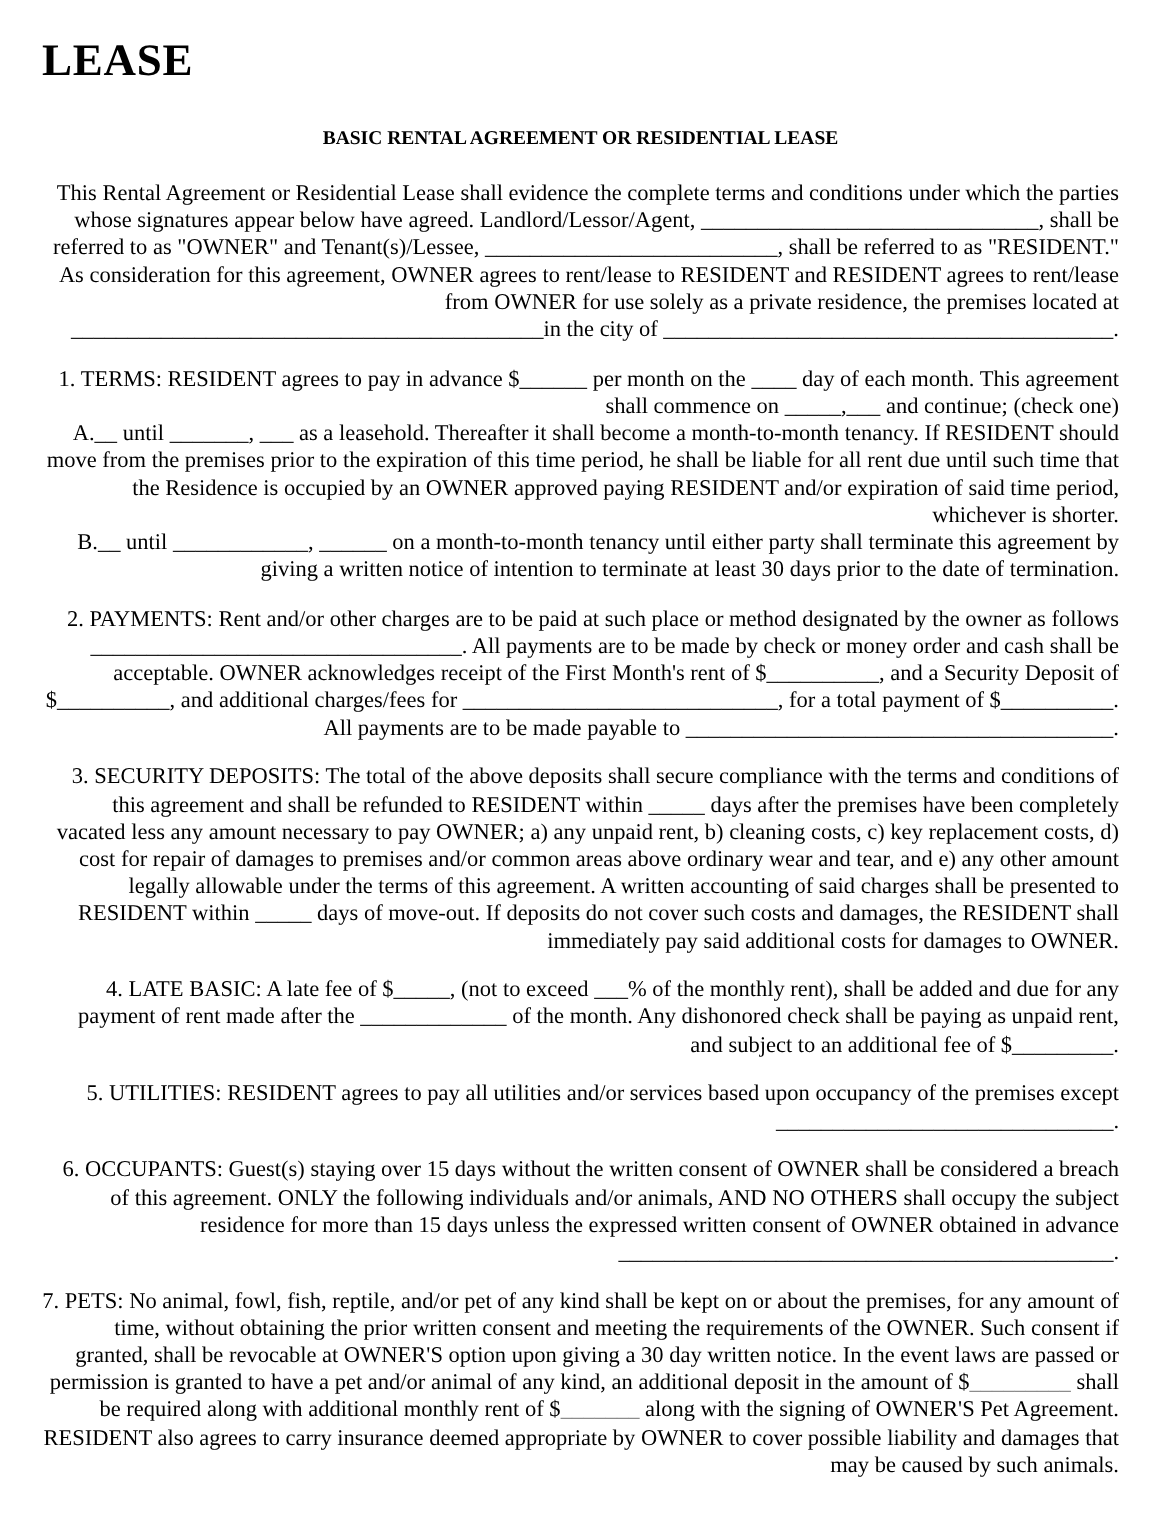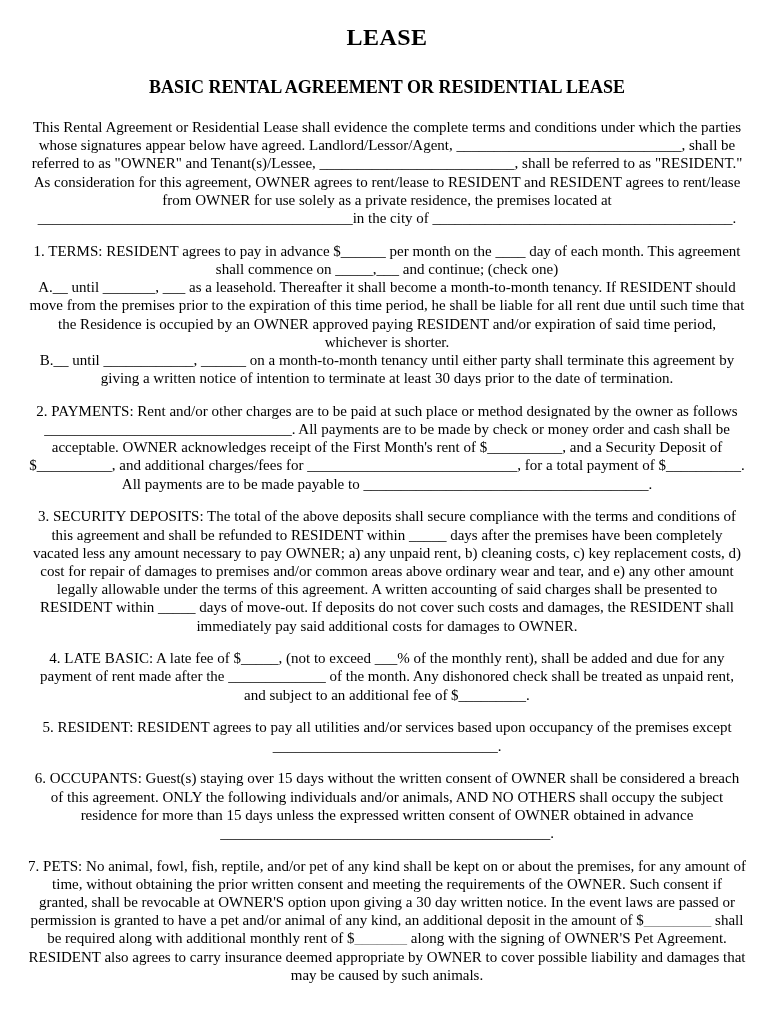--- a/index.html
+++ b/index.html
@@ -6,38 +6,37 @@
   body {
     width: 770px;
     height: 1024px;
     box-sizing: border-box;
     padding: 24px 24px 0 28px;
     overflow: hidden;
     font-family: "Liberation Serif", serif;
     color: #000000;
   }
   .doc-title {
-    font-size: 24px;
+    font-size: 30px;
     font-weight: bold;
-    text-align: center;
     margin: 0 0 26px 0;
     letter-spacing: 0.5px;
   }
   .doc-subtitle {
-    font-size: 18px;
+    font-size: 13px;
     font-weight: bold;
     text-align: center;
     margin: 0 0 20px 0;
   }
   .para {
     font-size: 15px;
     line-height: 18.2px;
     margin: 0 0 14.5px 0;
     white-space: pre-line;
-    text-align: center;
+    text-align: right;
   }
   .para b { font-weight: normal; }
   .field { text-decoration: none; }
 </style>
 </head>
 <body style="color: rgb(0, 0, 0); background: rgb(255, 255, 255);">
 
 <main>
   <h1 class="doc-title">LEASE</h1>
   <h2 class="doc-subtitle">BASIC RENTAL AGREEMENT OR RESIDENTIAL LEASE</h2>
@@ -45,20 +44,20 @@
   <p class="para">This Rental Agreement or Residential Lease shall evidence the complete terms and conditions under which the parties whose signatures appear below have agreed. Landlord/Lessor/Agent, ______________________________, shall be referred to as "OWNER" and Tenant(s)/Lessee, __________________________, shall be referred to as "RESIDENT." As consideration for this agreement, OWNER agrees to rent/lease to RESIDENT and RESIDENT agrees to rent/lease from OWNER for use solely as a private residence, the premises located at __________________________________________in the city of ________________________________________.</p>
 
   <p class="para"><span>1. </span><b>TERMS:</b><span> RESIDENT agrees to pay in advance $______ per month on the ____ day of each month. This agreement shall commence on _____,___ and continue; (check one)
 A.__ until _______, ___ as a leasehold. Thereafter it shall become a month-to-month tenancy. If RESIDENT should move from the premises prior to the expiration of this time period, he shall be liable for all rent due until such time that the Residence is occupied by an OWNER approved paying RESIDENT and/or expiration of said time period, whichever is shorter.
 B.__ until ____________, ______ on a month-to-month tenancy until either party shall terminate this agreement by giving a written notice of intention to terminate at least 30 days prior to the date of termination.</span></p>
 
   <p class="para"><span>2. </span><b>PAYMENTS:</b><span> Rent and/or other charges are to be paid at such place or method designated by the owner as follows _________________________________. All payments are to be made by check or money order and cash shall be acceptable. OWNER acknowledges receipt of the First Month's rent of $__________, and a Security Deposit of $__________, and additional charges/fees for ____________________________, for a total payment of $__________. All payments are to be made payable to ______________________________________.</span></p>
 
   <p class="para"><span>3. </span><b>SECURITY DEPOSITS:</b><span> The total of the above deposits shall secure compliance with the terms and conditions of this agreement and shall be refunded to RESIDENT within _____ days after the premises have been completely vacated less any amount necessary to pay OWNER; a) any unpaid rent, b) cleaning costs, c) key replacement costs, d) cost for repair of damages to premises and/or common areas above ordinary wear and tear, and e) any other amount legally allowable under the terms of this agreement. A written accounting of said charges shall be presented to RESIDENT within _____ days of move-out. If deposits do not cover such costs and damages, the RESIDENT shall immediately pay said additional costs for damages to OWNER.</span></p>
 
-  <p class="para"><span>4. </span><b>LATE BASIC:</b><span> A late fee of $_____, (not to exceed ___% of the monthly rent), shall be added and due for any payment of rent made after the _____________ of the month. Any dishonored check shall be treated as unpaid rent, and subject to an additional fee of $_________.</span></p>
+  <p class="para"><span>4. </span><b>LATE BASIC:</b><span> A late fee of $_____, (not to exceed ___% of the monthly rent), shall be added and due for any payment of rent made after the _____________ of the month. Any dishonored check shall be paying as unpaid rent, and subject to an additional fee of $_________.</span></p>
 
-  <p class="para"><span>5. </span><b>RESIDENT:</b><span> RESIDENT agrees to pay all utilities and/or services based upon occupancy of the premises except ______________________________.</span></p>
+  <p class="para"><span>5. </span><b>UTILITIES:</b><span> RESIDENT agrees to pay all utilities and/or services based upon occupancy of the premises except ______________________________.</span></p>
 
   <p class="para"><span>6. </span><b>OCCUPANTS:</b><span> Guest(s) staying over 15 days without the written consent of OWNER shall be considered a breach of this agreement. ONLY the following individuals and/or animals, AND NO OTHERS shall occupy the subject residence for more than 15 days unless the expressed written consent of OWNER obtained in advance ____________________________________________.</span></p>
 
   <p class="para"><span>7. </span><b>PETS:</b><span> No animal, fowl, fish, reptile, and/or pet of any kind shall be kept on or about the premises, for any amount of time, without obtaining the prior written consent and meeting the requirements of the OWNER. Such consent if granted, shall be revocable at OWNER'S option upon giving a 30 day written notice. In the event laws are passed or permission is granted to have a pet and/or animal of any kind, an additional deposit in the amount of $</span><span class="field" style="color: rgb(130, 130, 130);">_________</span><span> shall be required along with additional monthly rent of $</span><span class="field" style="color: rgb(130, 130, 130);">_______</span><span> along with the signing of OWNER'S Pet Agreement. RESIDENT also agrees to carry insurance deemed appropriate by OWNER to cover possible liability and damages that may be caused by such animals.</span></p>
 </main>
 
 </body></html>

